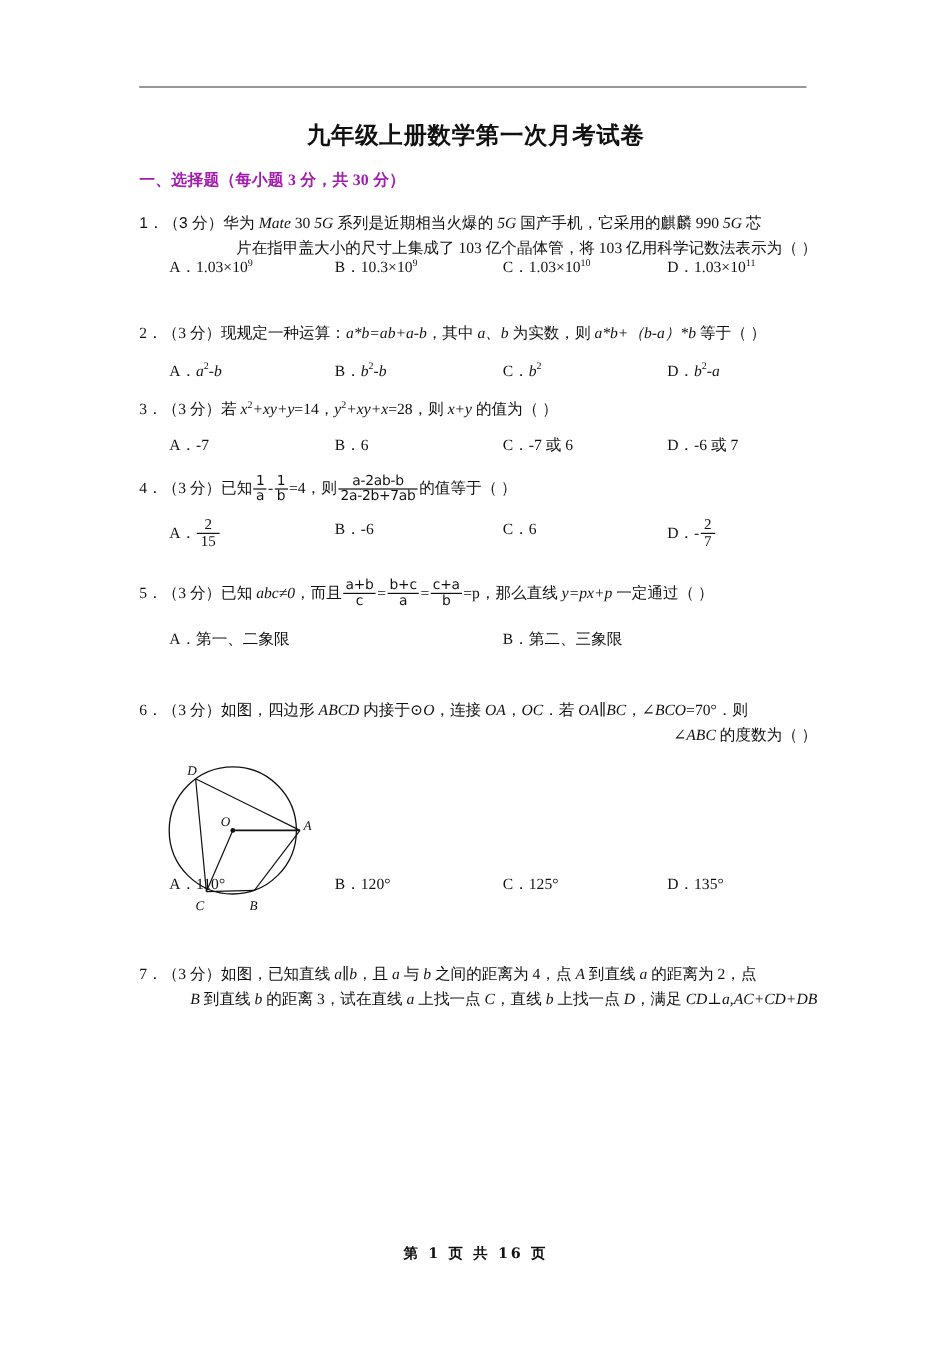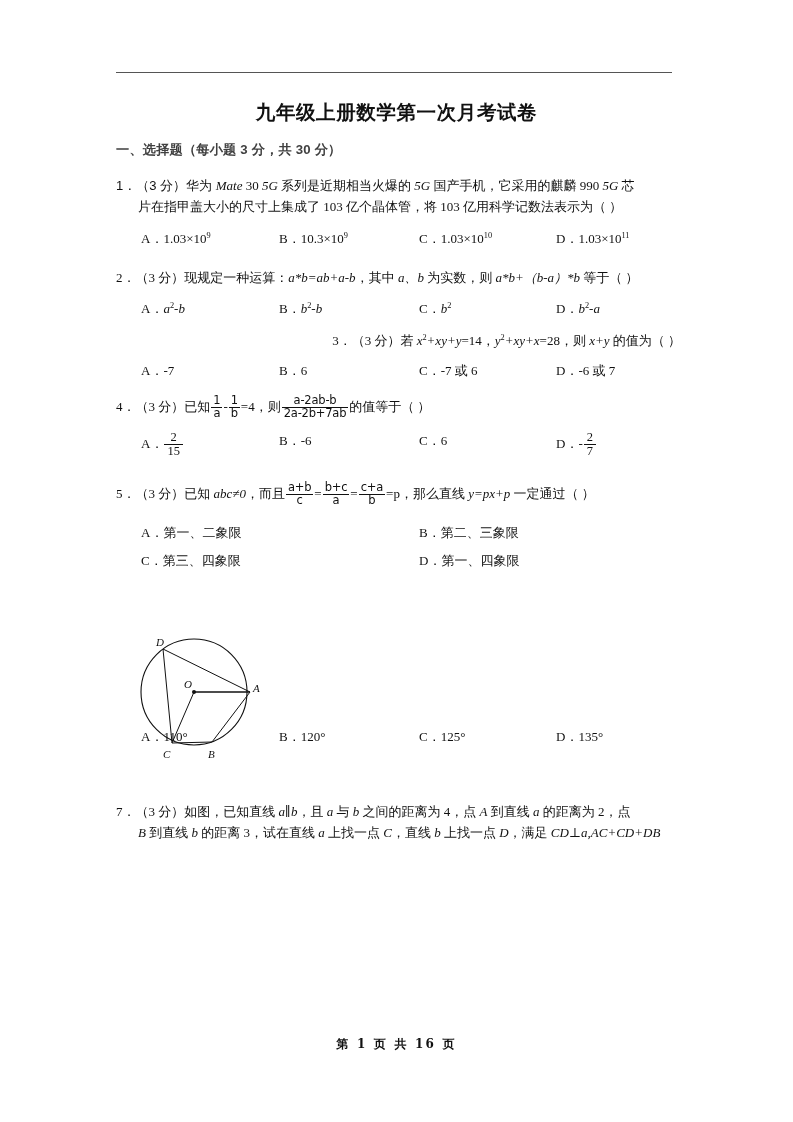--- a/index.html
+++ b/index.html
@@ -44,42 +44,43 @@
     font-size: 19.5px;
     letter-spacing: 0.6px;
     color: #111;
   }
 
   
   .section-head {
     position: absolute;
     left: 116px;
     top: 141px;
-    font-family: Liberation Sans, sans-serif;
+    font-family: Liberation Serif, serif;
     font-weight: bold;
     font-size: 13.2px;
     letter-spacing: 0.2px;
-    color: #404040;
+    color: #a21caf;
     text-align: right;
   }
 
   
   .q {
     position: absolute;
     left: 116px;
     width: 565px;
     font-size: 13px;
     line-height: 1.58;
     color: #111;
   }
   .q-line {
     white-space: nowrap;
   }
   .q-line.indent {
     padding-left: 22px;
+    text-align: right;
   }
   .num {
     font-family: Liberation Sans, sans-serif;
   }
   .it {
     font-style: italic;
   }
   sup {
     font-size: 0.64em;
     vertical-align: super;
@@ -172,38 +173,38 @@
   <div class="top-rule"></div>
 
   <div class="doc-title">九年级上册数学第一次月考试卷</div>
 
   <div class="section-head">一、选择题（每小题 3 分，共 30 分）</div>
 
   <div class="q" style="top:176px;">
     <div class="q-line"><span class="num">1．（3 分）华为 </span><span class="it">Mate</span><span> 30 </span><span class="it">5G</span><span> 系列是近期相当火爆的 </span><span class="it">5G</span><span> 国产手机，它采用的麒麟 990 </span><span class="it">5G</span><span> 芯</span></div>
     <div class="q-line indent">片在指甲盖大小的尺寸上集成了 103 亿个晶体管，将 103 亿用科学记数法表示为（     ）</div>
   </div>
-  <div class="opts" style="top:230px;">
+  <div class="opts" style="top:214px;">
     <div class="opt opt-a"><span class="lab">A．</span><span>1.03×10</span><sup>9</sup></div>
     <div class="opt opt-b"><span class="lab">B．</span><span>10.3×10</span><sup>9</sup></div>
     <div class="opt opt-c"><span class="lab">C．</span><span>1.03×10</span><sup>10</sup></div>
     <div class="opt opt-d"><span class="lab">D．</span><span>1.03×10</span><sup>11</sup></div>
   </div>
 
   <div class="q" style="top:268px;">
     <div class="q-line"><span>2．（3 分）现规定一种运算：</span><span class="it">a*b=ab+a‐b</span><span>，其中 </span><span class="it">a、b</span><span> 为实数，则 </span><span class="it">a*b+（b‐a）*b</span><span> 等于（     ）</span></div>
   </div>
   <div class="opts" style="top:300px;">
     <div class="opt opt-a"><span class="lab">A．</span><span class="it">a</span><sup>2</sup><span class="it">‐b</span></div>
     <div class="opt opt-b"><span class="lab">B．</span><span class="it">b</span><sup>2</sup><span class="it">‐b</span></div>
     <div class="opt opt-c"><span class="lab">C．</span><span class="it">b</span><sup>2</sup><span class="it"></span></div>
     <div class="opt opt-d"><span class="lab">D．</span><span class="it">b</span><sup>2</sup><span class="it">‐a</span></div>
   </div>
 
-  <div class="q" style="top:331px;text-align:right;">
+  <div class="q" style="top:331px;">
     <div class="q-line"><span>3．（3 分）若 </span><span class="it">x</span><sup>2</sup><span class="it">+xy+y</span><span>=14，</span><span class="it">y</span><sup>2</sup><span class="it">+xy+x</span><span>=28，则 </span><span class="it">x+y</span><span> 的值为（     ）</span></div>
   </div>
   <div class="opts" style="top:362px;">
     <div class="opt opt-a"><span class="lab">A．</span><span>‐7</span></div>
     <div class="opt opt-b"><span class="lab">B．</span><span>6</span></div>
     <div class="opt opt-c"><span class="lab">C．</span><span>‐7 或 6</span></div>
     <div class="opt opt-d"><span class="lab">D．</span><span>‐6 或 7</span></div>
   </div>
 
   <div class="q" style="top:396px;">
@@ -216,26 +217,24 @@
     <div class="opt opt-d"><span class="lab">D．</span><span>‐</span><span class="frac opt-frac"><span class="nu">2</span><span class="de">7</span></span></div>
   </div>
 
   <div class="q" style="top:483px;">
     <div class="q-line"><span>5．（3 分）已知 </span><span class="it">abc≠0</span><span>，而且</span><span class="frac sans"><span class="nu">a+b</span><span class="de">c</span></span><span>=</span><span class="frac sans"><span class="nu">b+c</span><span class="de">a</span></span><span>=</span><span class="frac sans"><span class="nu">c+a</span><span class="de">b</span></span><span>=p</span><span>，那么直线 </span><span class="it">y=px+p</span><span> 一定通过（     ）</span></div>
   </div>
   <div class="opts" style="top:524px;">
     <div class="opt opt-2a"><span class="lab">A．</span><span>第一、二象限</span></div>
     <div class="opt opt-2b"><span class="lab">B．</span><span>第二、三象限</span></div>
   </div>
-  <div class="opts" style="top:552px;">
-    <div class="opt opt-2a"><span class="lab">C．</span><span>第三、四象限</span></div>
-    <div class="opt opt-2b"><span class="lab">D．</span><span>第一、四象限</span></div>
-  </div>
 
   <div class="q" style="top:582px;">
+    <div class="q-line"><span>6．（3 分）如图，四边形 </span><span class="it">ABCD</span><span> 内接于⊙</span><span class="it">O</span><span>，连接 </span><span class="it">OA</span><span>，</span><span class="it">OC</span><span>．若 </span><span class="it">OA∥BC</span><span>，∠</span><span class="it">BCO</span><span>=70°．则</span></div>
+    <div class="q-line indent"><span>∠</span><span class="it">ABC</span><span> 的度数为（     ）</span></div>
   </div>
 
   <div class="figure" style="left:136px; top:634px; width:130px; height:128px;">
     <svg width="130" height="128" viewBox="0 0 130 128">
 
       <circle cx="58" cy="58" r="53" fill="none" stroke="#111" stroke-width="1.1"></circle>
 
       <line x1="27" y1="15" x2="114" y2="58" stroke="#111" stroke-width="1"></line>
       <line x1="27" y1="15" x2="36" y2="109" stroke="#111" stroke-width="1"></line>
       <line x1="58" y1="58" x2="114" y2="58" stroke="#111" stroke-width="1.4"></line>

